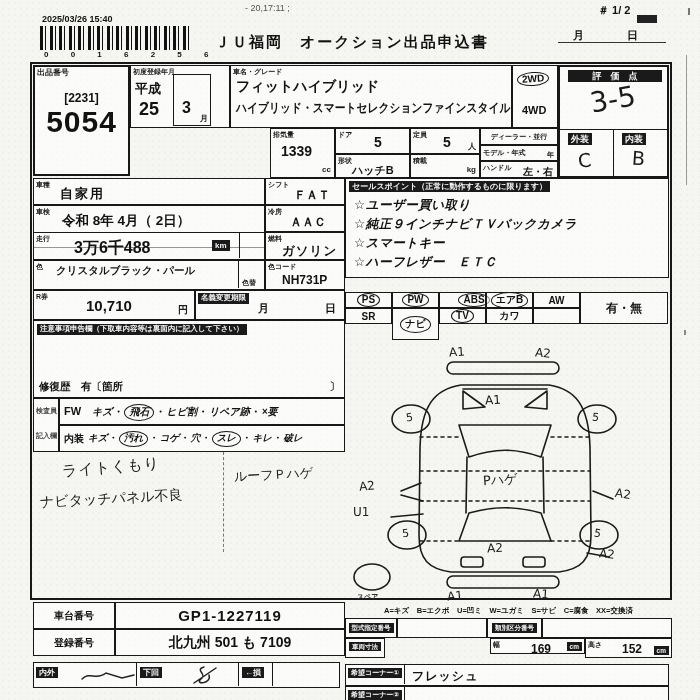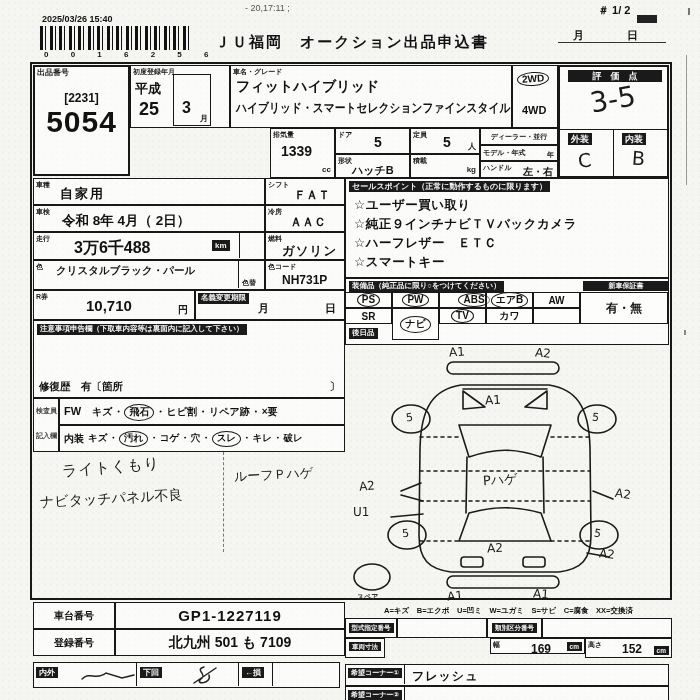--- a/index.html
+++ b/index.html
@@ -10,21 +10,21 @@
   .abs{position:absolute;box-sizing:border-box;}
   .cell{position:absolute;box-sizing:border-box;border:1.5px solid #181818;background:rgba(255,255,255,0.55);}
   .nobg{background:transparent;}
   .thick{border-width:2px;}
   .lab{font-size:8px;font-weight:700;color:#1d1d1d;line-height:1.05;}
   .lab7{font-size:7px;font-weight:700;color:#1d1d1d;line-height:1.05;}
   .dark{background:#1a1a1a;color:#f4f4f4;font-weight:700;display:inline-block;padding:1px 3px;line-height:1.15;}
   .big{font-weight:700;}
   .hw{font-family:"DejaVu Sans",sans-serif;color:#1b1b1b;}
   .circ{display:inline-block;border:1.6px solid #181818;border-radius:50%;padding:0 4px 1px 4px;}
-  .tok{font-weight:700;}
+  .tok{font-weight:700;font-style:italic;}
   .sep{margin:0 1px;font-weight:700;}
   .sales-list .tok{display:block;margin:2px 0;font-size:12.5px;letter-spacing:0.5px;}
   .vline{position:absolute;width:0;border-left:1.5px solid #181818;}
   .hline{position:absolute;height:0;border-top:1.5px solid #181818;}
   .barcode{background:repeating-linear-gradient(90deg,#111 0 3px,transparent 3px 5px,#111 5px 6px,transparent 6px 10px,#111 10px 13px,transparent 13px 15px,#111 15px 16px,transparent 16px 19px);}
   .gray{color:#555;}
   .eqcell{position:absolute;box-sizing:border-box;border:1px solid #181818;display:flex;align-items:center;justify-content:center;font-size:10px;font-weight:700;background:rgba(255,255,255,0.5);}
   .ctr{display:flex;align-items:center;justify-content:center;}
 </style>
 </head>
@@ -118,21 +118,21 @@
   </div>
   <div class="cell" style="left:480px;top:161px;width:78px;height:17px;">
     <span class="lab7" style="position:absolute;left:2px;top:2px;">ハンドル</span>
     <span class="big" style="position:absolute;right:4px;top:3px;font-size:10px;">左・右</span>
   </div>
 
   <div class="cell" style="left:33px;top:178px;width:232px;height:27px;">
     <span class="lab7" style="position:absolute;left:2px;top:2px;">車種</span>
     <span class="big" style="position:absolute;left:26px;top:6px;font-size:13px;letter-spacing:2px;">自家用</span>
   </div>
-  <div class="cell" style="left:33px;top:205px;width:232px;height:27px;">
+  <div class="cell" style="left:33px;top:205px;width:232px;height:43px;">
     <span class="lab7" style="position:absolute;left:2px;top:2px;">車検</span>
     <span class="big" style="position:absolute;left:28px;top:6px;font-size:13.5px;">令和 8年 4月（ 2日）</span>
   </div>
   <div class="cell" style="left:33px;top:232px;width:232px;height:28px;">
     <span class="lab7" style="position:absolute;left:2px;top:2px;">走行</span>
     <span class="big" style="position:absolute;left:40px;top:5px;font-size:16px;">3万6千488</span>
     <span class="dark" style="position:absolute;left:178px;top:7px;font-size:8px;">km</span>
     <div class="vline" style="left:205px;top:0;height:25px;"></div>
   </div>
   <div class="cell" style="left:33px;top:260px;width:232px;height:30px;">
@@ -192,30 +192,25 @@
   <div class="abs hw" style="left:62px;top:458px;font-size:15px;transform:rotate(-5deg);letter-spacing:1px;">ライトくもり</div>
   <div class="abs hw" style="left:40px;top:490px;font-size:14px;transform:rotate(-3deg);">ナビタッチパネル不良</div>
   <div class="abs" style="left:223px;top:452px;height:100px;border-left:1px dashed #777;"></div>
   <div class="abs hw" style="left:234px;top:466px;font-size:13px;transform:rotate(-3deg);">ルーフＰハゲ</div>
 
   <div class="cell" style="left:345px;top:178px;width:324px;height:100px;">
     <span class="dark" style="position:absolute;left:3px;top:2px;font-size:8px;">セールスポイント（正常に動作するものに限ります）</span>
     <div class="sales-list" style="position:absolute;left:8px;top:16px;">
         <span class="tok">☆ユーザー買い取り</span>
         <span class="tok">☆純正９インチナビＴＶバックカメラ</span>
+        <span class="tok">☆スマートキー</span>
         <span class="tok">☆ハーフレザー　ＥＴＣ</span>
-        <span class="tok">☆スマートキー</span>
       </div>
   </div>
 
-  <div class="cell" style="left:345px;top:278px;width:324px;height:67px;">
-    <span class="dark" style="position:absolute;left:3px;top:2px;font-size:7.5px;">装備品（純正品に限り○をつけてください）</span>
-    <span class="dark" style="position:absolute;left:237px;top:2px;font-size:7px;width:80px;text-align:center;">新車保証書</span>
-    <span class="dark" style="position:absolute;left:3px;top:49px;font-size:7.5px;">後日品</span>
-  </div>
 
   <div class="eqcell" style="left:345px;top:292px;width:47px;height:16px;">
       <span class="circ">PS</span>
     </div>
   <div class="eqcell" style="left:392px;top:292px;width:47px;height:16px;">
       <span class="circ">PW</span>
     </div>
   <div class="eqcell" style="left:439px;top:292px;width:47px;height:16px;padding-left:23px;">
       <span class="circ">ABS</span>
     </div>

